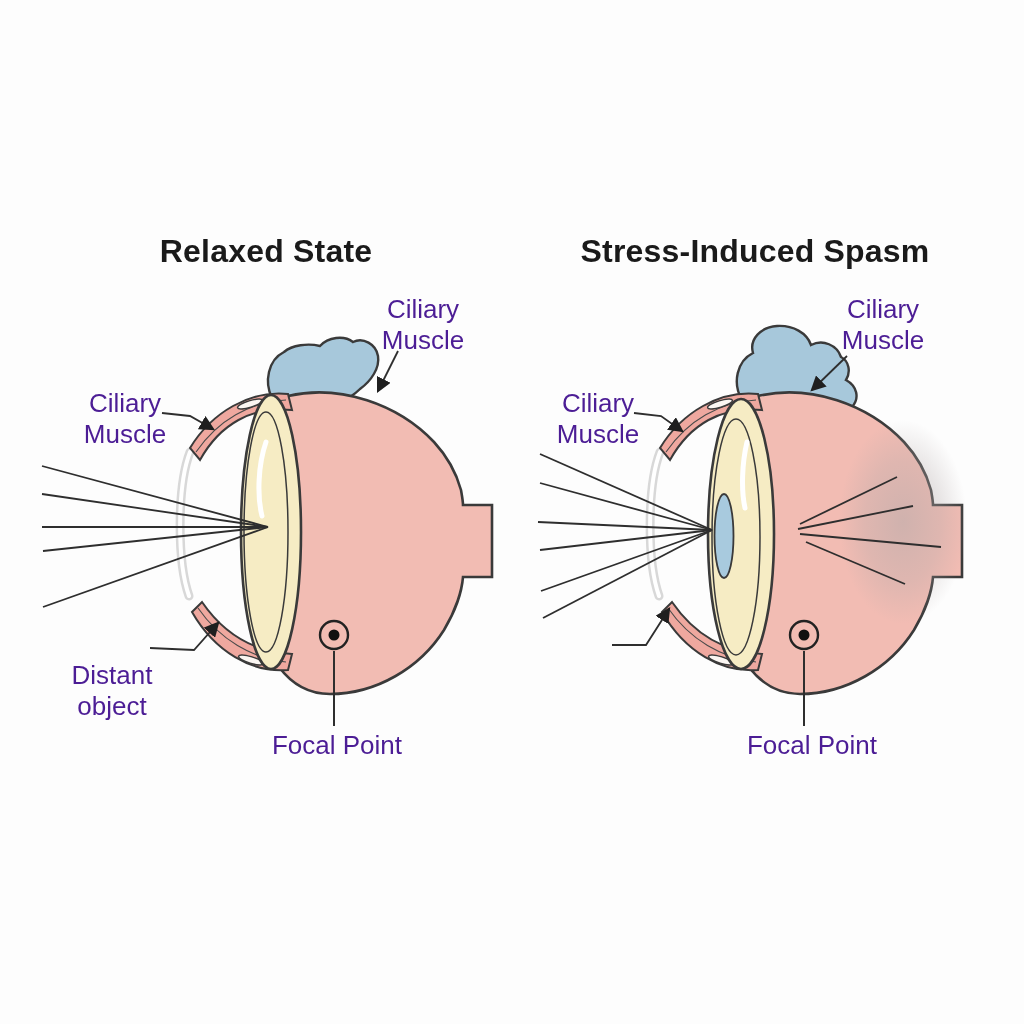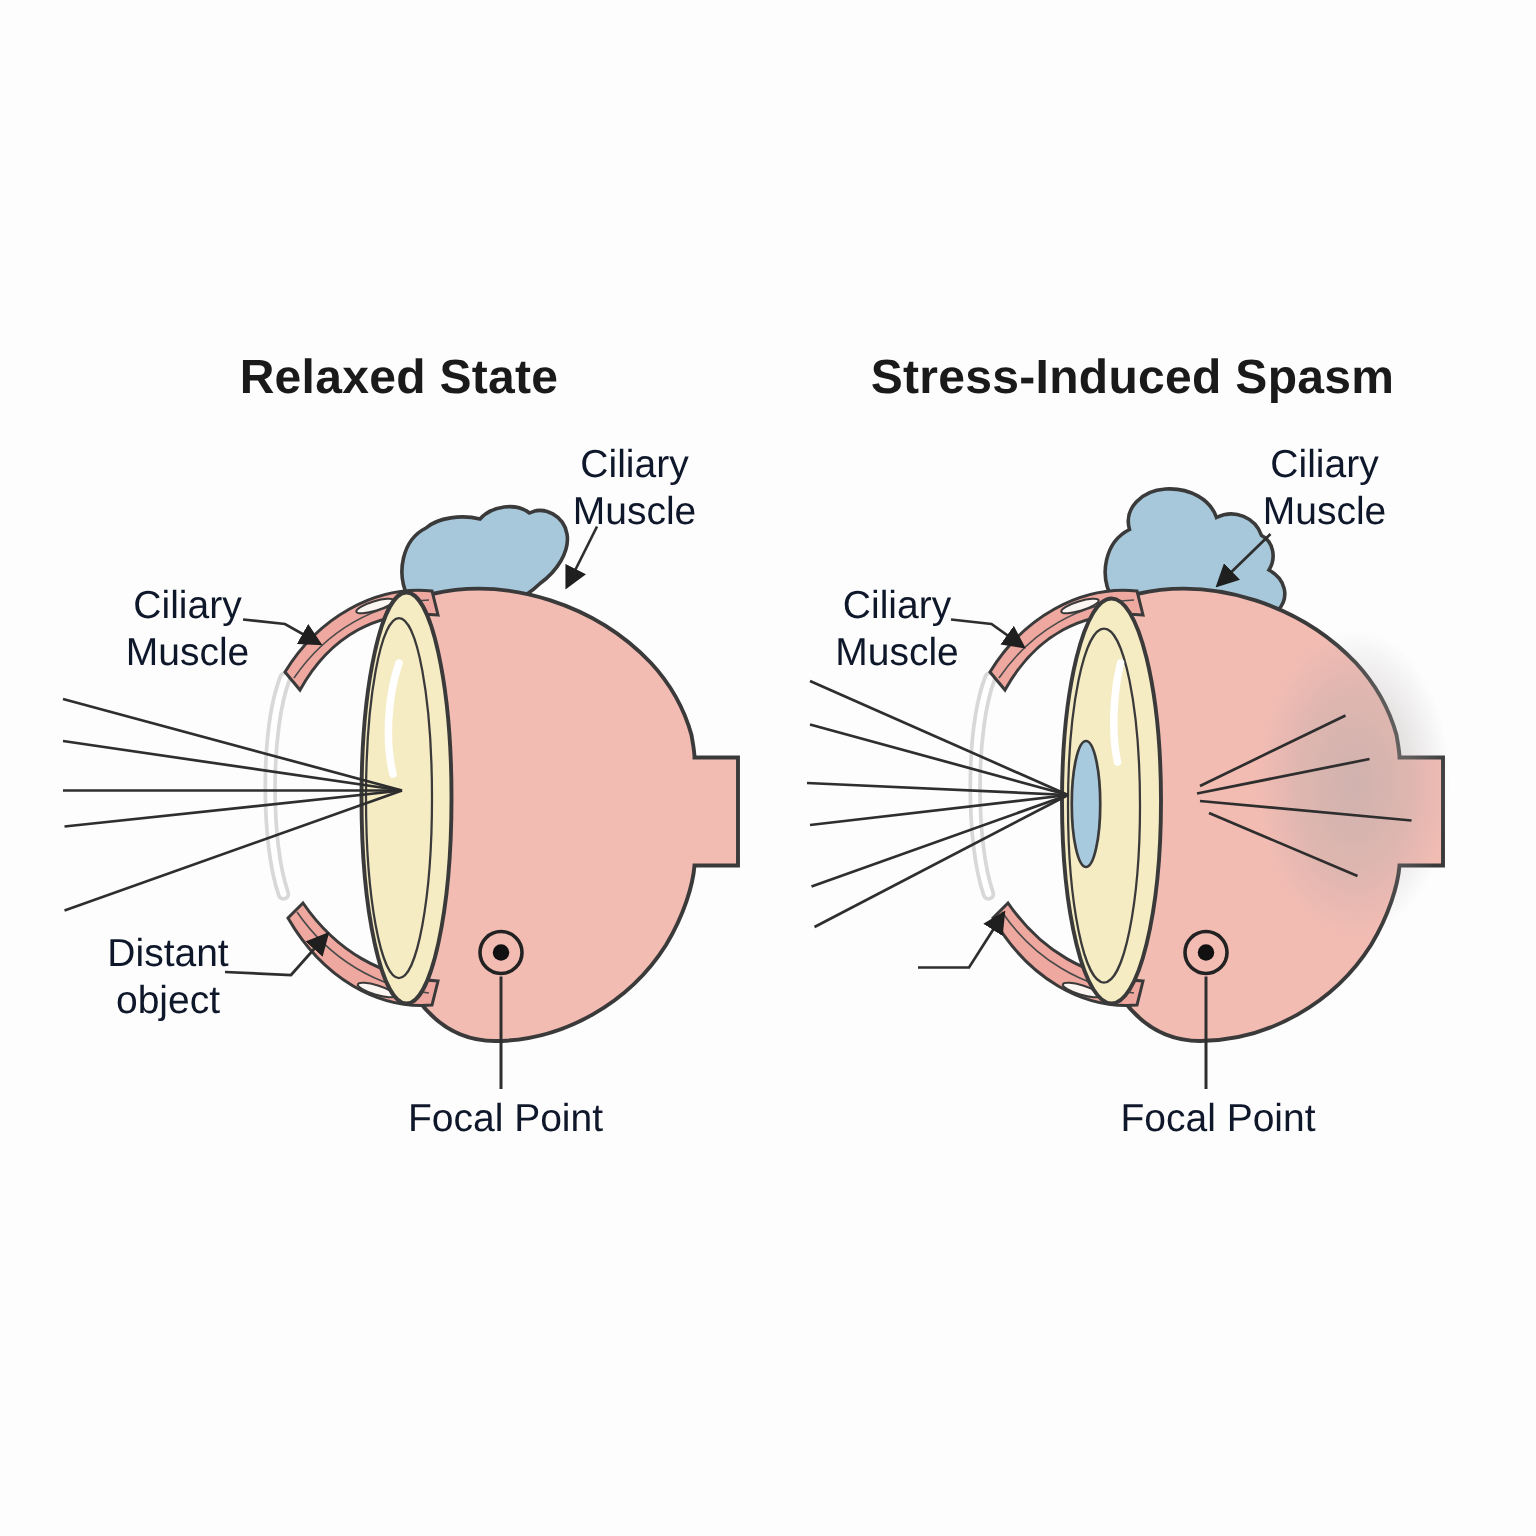--- a/index.html
+++ b/index.html
@@ -6,21 +6,21 @@
   .stage{
     position:relative;width:1024px;height:1024px;
     background:#fdfdfd;overflow:hidden;
     font-family:"Liberation Sans","DejaVu Sans",sans-serif;
     color:#1e1e1e;
   }
   .stage svg{position:absolute;left:0;top:0;}
   .lbl{
     position:absolute;transform:translateX(-50%);
     text-align:center;font-size:26px;line-height:1.18;
-    color:#0f172a;white-space:nowrap;
+    color:#4c1d95;white-space:nowrap;
   }
   .title{
     position:absolute;transform:translateX(-50%);
     font-size:32px;font-weight:700;letter-spacing:.2px;
     color:#1a1a1a;white-space:nowrap;
   }
   
   .sclera{fill:#f2bcb3;stroke:#3a3a3a;stroke-width:2.6;}
   .blob{fill:#a7c8db;stroke:#3a3a3a;stroke-width:2.4;}
   .band{fill:#efa89f;stroke:#3a3a3a;stroke-width:2;}
@@ -191,21 +191,21 @@
   <div class="lbl" style="left:423px;top:294px;">
     <div>Ciliary</div>
     <div>Muscle</div>
   </div>
 
   <div class="lbl" style="left:125px;top:388px;">
     <div>Ciliary</div>
     <div>Muscle</div>
   </div>
 
-  <div class="lbl" style="left:112px;top:620px;text-align:center;">
+  <div class="lbl" style="left:112px;top:660px;text-align:center;">
     <div>Distant</div>
     <div>object</div>
   </div>
 
   <div class="lbl" style="left:337px;top:730px;">Focal Point</div>
 
   <div class="lbl" style="left:883px;top:294px;">
     <div>Ciliary</div>
     <div>Muscle</div>
   </div>

